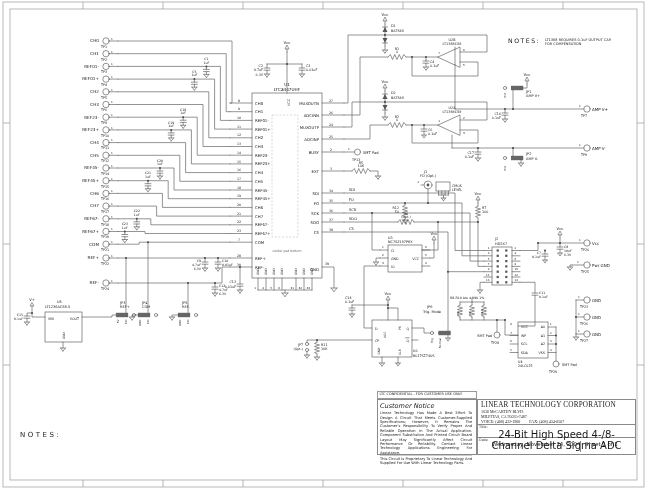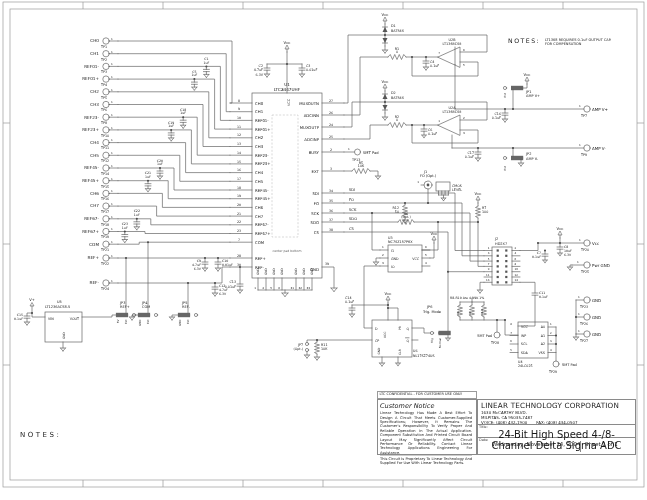--- a/index.html
+++ b/index.html
@@ -13,21 +13,21 @@
   .tiny{font-size:8px;transform:scale(.5);transform-origin:0 0;width:200%;line-height:1.32;}
   
   .cn{left:377px;top:399px;width:100px;height:56px;border:.7px solid #8a8a8a;box-sizing:border-box;padding:1px 2px;}
   .cn-head{text-align:left;font-size:6.5px;margin-top:1px;font-style:italic;}
   .cn-body{font-size:7.2px;transform:scale(.5);transform-origin:0 0;width:196%;line-height:1.22;text-align:justify;margin-top:1px;}
   .cn-body .p2{border-top:.7px solid #999;margin-top:1px;padding-top:1px;}
   .conf{left:377px;top:391px;width:100px;height:8px;border:.7px solid #9a9a9a;box-sizing:border-box;}
   .conf div{font-size:7px;transform:scale(.5);transform-origin:0 0;width:200%;padding-left:3px;}
   
   .tb{left:477px;top:399px;width:159px;height:56px;border:.7px solid #8a8a8a;box-sizing:border-box;background:#fff;}
-  .tb-co{height:25px;border-bottom:.7px solid #8a8a8a;padding:1px 0 16px 3px;box-sizing:border-box;}
+  .tb-co{height:25px;border-bottom:.7px solid #8a8a8a;padding:1px 0 16px 3px;box-sizing:border-box;font-family:Liberation Serif, serif;}
   .tb-name{font-size:7.2px;letter-spacing:.2px;}
   .tb-addr{margin-top:0;}
   .tb-addr .fax{display:inline-block;margin-left:18px;}
   .tb-title-row{height:12px;border-bottom:.7px solid #8a8a8a;position:relative;}
   .lbl{position:absolute;left:1px;top:0;font-size:7px;transform:scale(.5);transform-origin:0 0;color:#444;}
   .tb-title{font-size:10px;text-align:center;padding-top:4px;}
   .tb-doc-row{height:12px;border-bottom:.7px solid #8a8a8a;position:relative;}
   .tb-size{position:absolute;left:0;top:0;width:12px;height:100%;border-right:.7px solid #8a8a8a;}
   .tb-rev{position:absolute;right:0;top:0;width:13px;height:100%;border-left:.7px solid #8a8a8a;}
   .tb-docval{position:absolute;left:16px;top:4px;font-size:6.6px;white-space:nowrap;}

